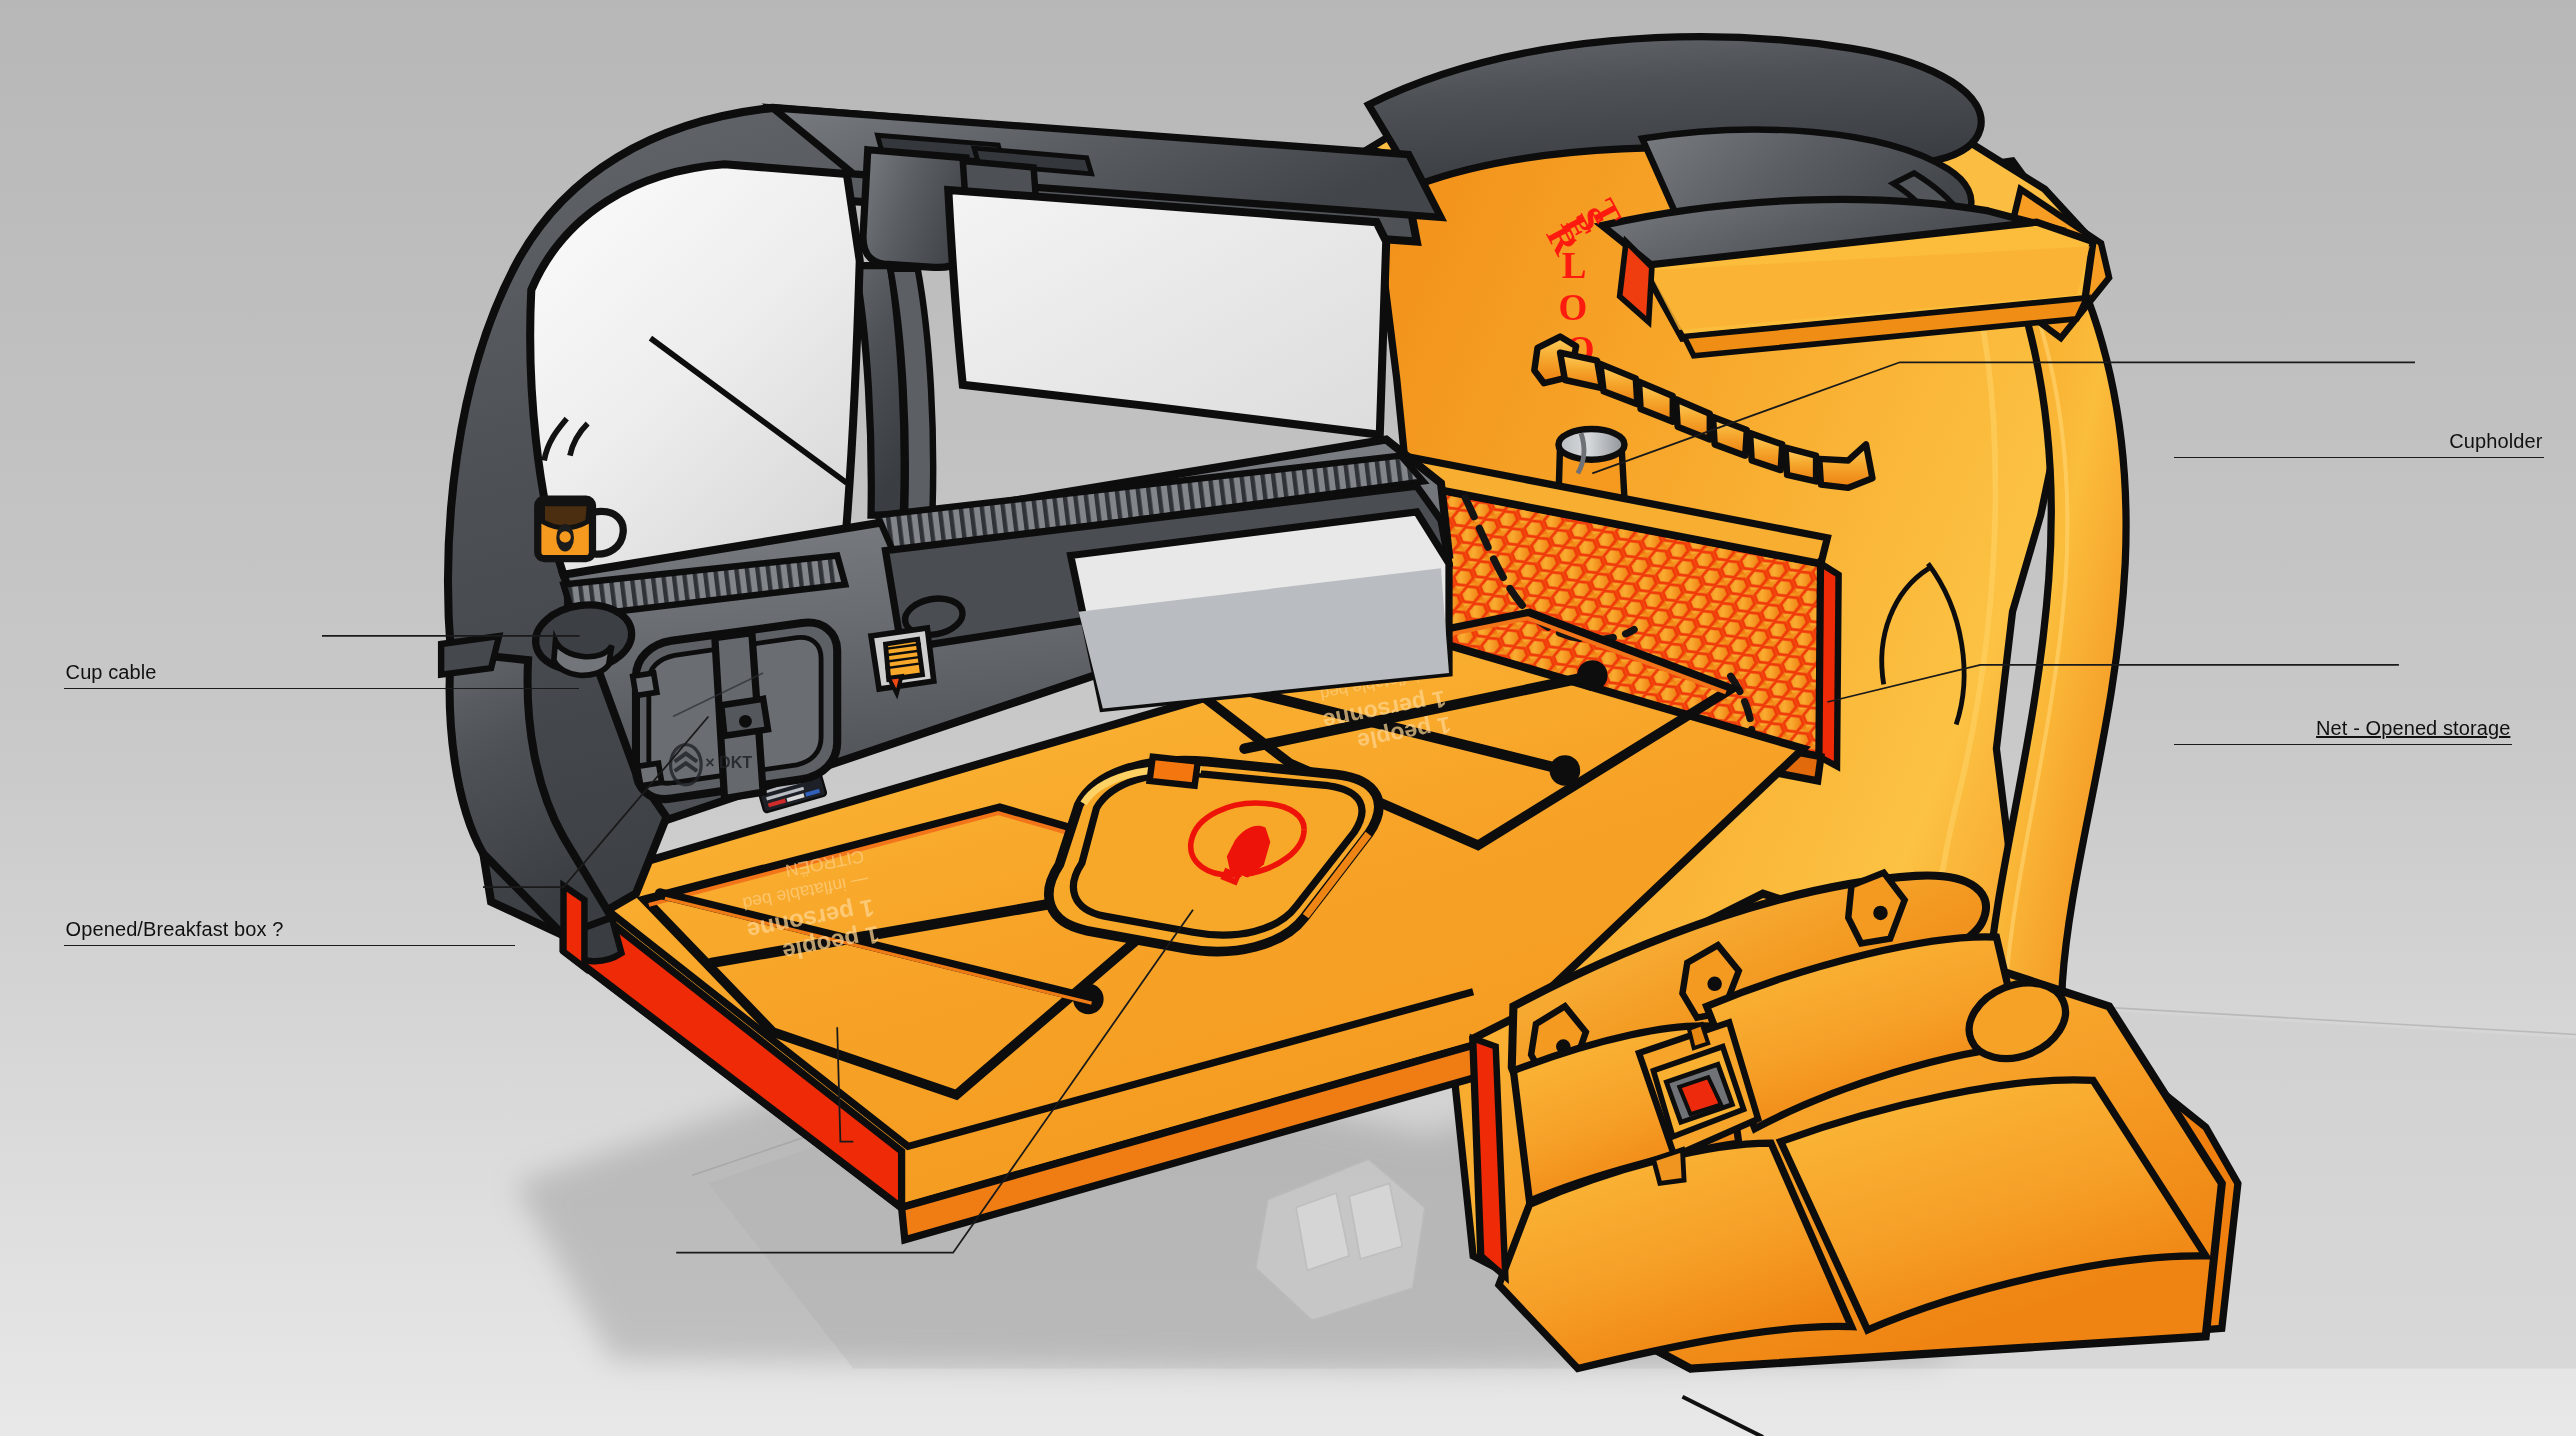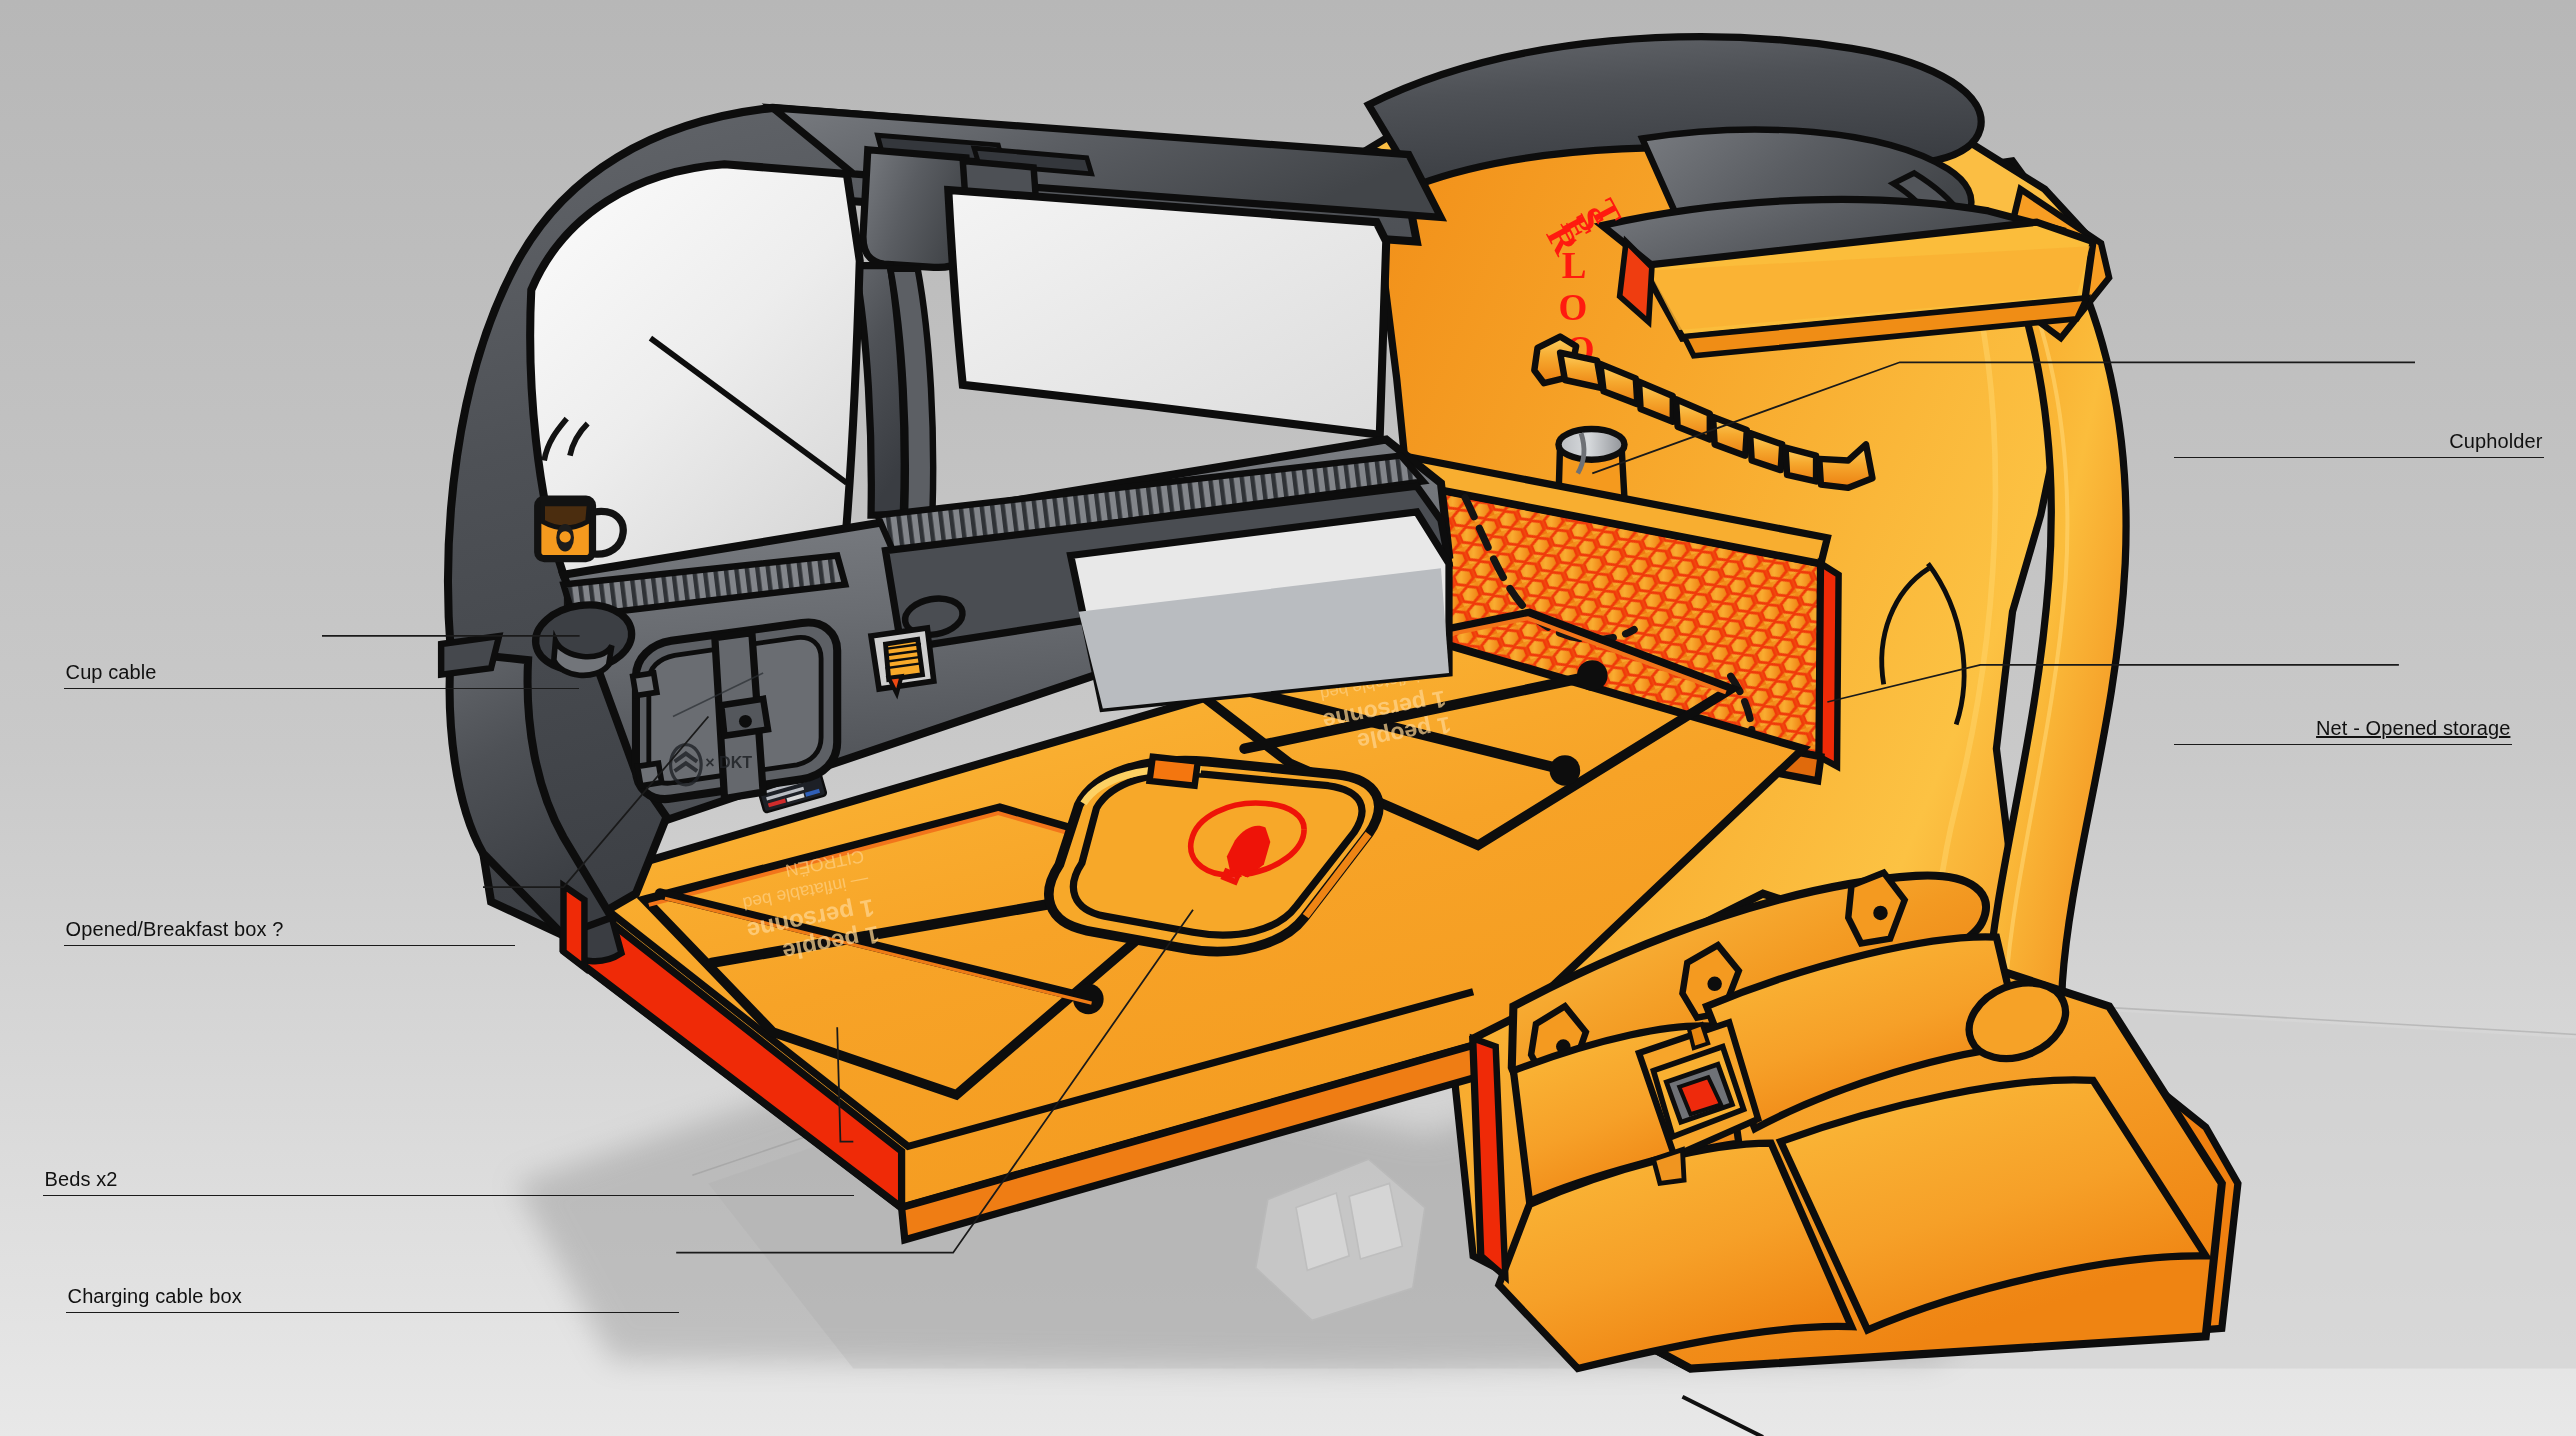--- a/index.html
+++ b/index.html
@@ -467,29 +467,21 @@
 <div class="callout left" style="left:64px;top:616px;width:515px;">
   <span class="txt">Cup cable</span>
   <span class="rule"></span>
 </div>
 
 <div class="callout left" style="left:64px;top:873px;width:451px;">
   <span class="txt">Opened/Breakfast box ?</span>
   <span class="rule"></span>
 </div>
 
-<div class="callout left" style="left:43px;top:1123px;width:811px;">
-  <span class="txt">Beds x2</span>
-  <span class="rule"></span>
-</div>
-
-<div class="callout left" style="left:66px;top:1240px;width:613px;">
-  <span class="txt">Charging cable box</span>
-  <span class="rule"></span>
-</div>
+
 
 <div class="callout right" style="left:2174px;top:385px;width:370px;">
   <span class="txt">Cupholder</span>
   <span class="rule"></span>
 </div>
 
 <div class="callout right" style="left:2174px;top:672px;width:338px;text-decoration:underline;">
   <span class="txt">Net - Opened storage</span>
   <span class="rule"></span>
 </div>

